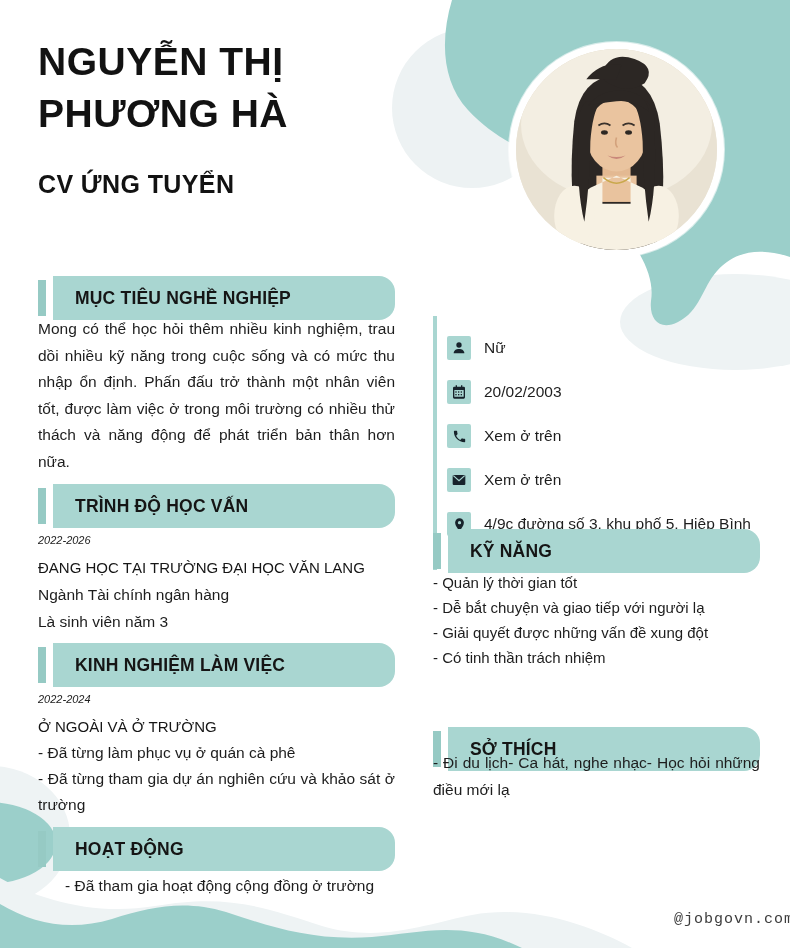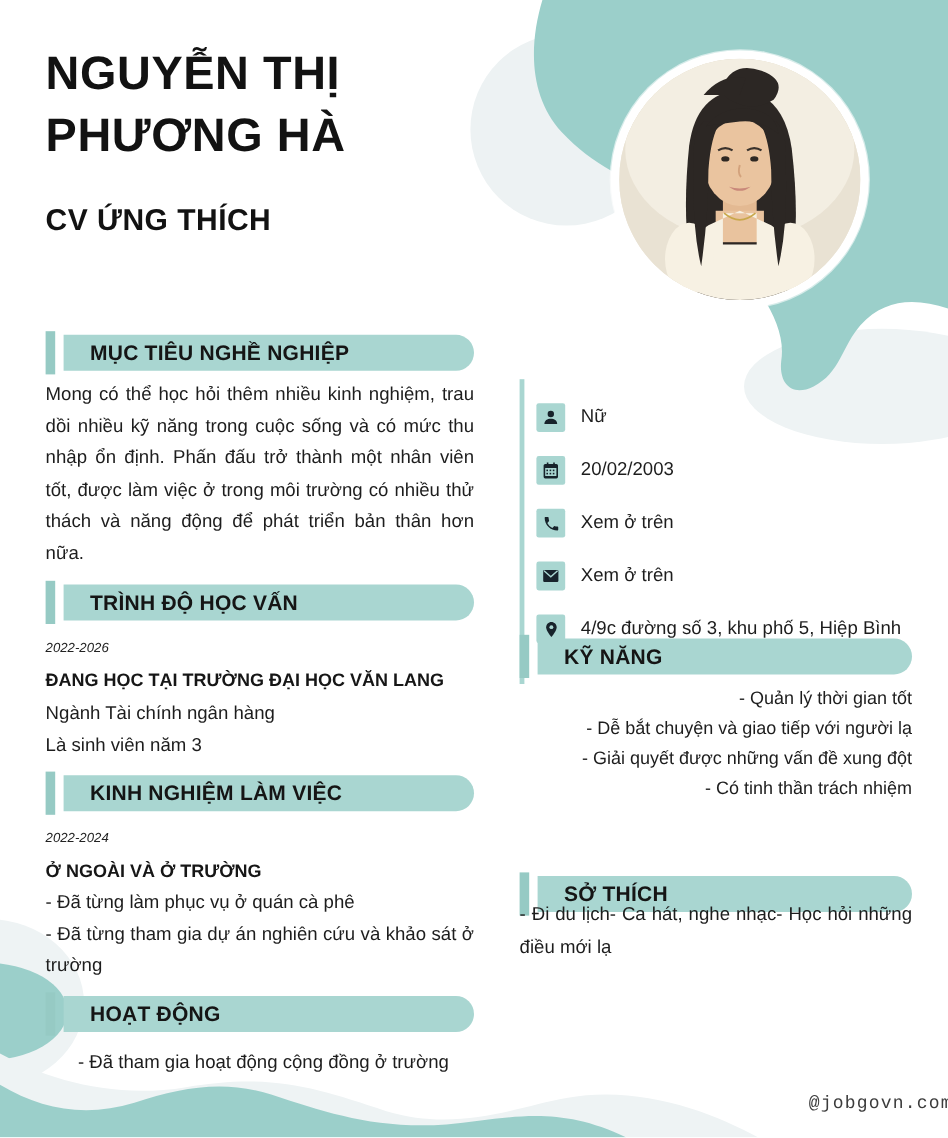--- a/index.html
+++ b/index.html
@@ -12,29 +12,29 @@
   .subtitle{position:absolute;left:38px;top:170px;font-size:25px;font-weight:800;color:#121212;letter-spacing:.4px;}
 
   
   .photo-ring{position:absolute;left:509px;top:42px;width:201px;height:201px;border-radius:50%;
     border:7px solid #ffffff;overflow:hidden;background:#ece5d7;box-shadow:0 0 0 1px rgba(255,255,255,.6);}
   .photo-ring svg{display:block;}
 
   
   .sec-header{position:absolute;display:flex;align-items:center;}
   .sec-header .accent{width:8px;height:36px;background:#96cac4;margin-right:7px;flex:0 0 8px;}
-  .sec-header .bar{flex:1;height:30px;background:#a9d6d1;border-radius:0 16px 16px 0;
+  .sec-header .bar{flex:1;height:44px;background:#a9d6d1;border-radius:0 16px 16px 0;
     display:flex;align-items:center;padding-left:22px;font-weight:700;font-size:17.5px;color:#151515;letter-spacing:.2px;}
   .w-left{left:38px;width:357px;}
   .w-right{left:433px;width:327px;}
 
   .body-text{position:absolute;font-size:15.5px;color:#1d1d1d;line-height:26.5px;}
   .just{text-align:justify;}
   .period{font-style:italic;font-weight:500;font-size:11px;color:#222;}
-  .bold-line{font-weight:700;font-size:15px;color:#161616;}
+  .bold-line{font-weight:400;font-size:15px;color:#161616;}
   .line{line-height:27px;}
 
   
   .info{position:absolute;left:433px;top:316px;width:327px;border-left:4px solid #a9d6d1;padding-left:10px;box-sizing:border-box;}
   .info-row{display:flex;align-items:flex-start;gap:13px;margin-bottom:10px;margin-top:20px;}
   .info-icon{width:24px;height:24px;background:#a9d6d1;border-radius:2px;flex:0 0 24px;
     display:flex;align-items:center;justify-content:center;}
   .info-icon svg{display:block;}
   .info-text{font-size:15.5px;color:#1d1d1d;line-height:24px;}
 
@@ -76,21 +76,21 @@
       C 35 925 72 931 112 919
       C 152 906 186 900 226 912
       C 272 927 312 941 372 937
       C 422 933 462 919 522 948 Z"></path>
   </svg>
 
   <div class="name">
     <div>NGUYỄN THỊ</div>
     <div>PHƯƠNG HÀ</div>
   </div>
-  <div class="subtitle">CV ỨNG THÍCH</div>
+  <div class="subtitle">CV ỨNG TUYỂN</div>
 
   <div class="photo-ring">
     <svg width="201" height="201" viewBox="0 0 200 200" xmlns="http://www.w3.org/2000/svg">
       <rect width="200" height="200" fill="#e9e2d3"></rect>
       <ellipse cx="100" cy="75" rx="95" ry="75" fill="#f3eee2"></ellipse>
 
       <path fill="#2c2724" d="M 58 72 Q 50 150 66 200 L 138 200 Q 152 150 143 74 Q 136 28 100 26 Q 64 28 58 72 Z"></path>
 
       <path fill="#2c2724" d="M 86 22 Q 95 2 118 10 Q 140 18 128 34 Q 112 44 96 36 Q 84 32 86 22 Z"></path>
       <path fill="#2c2724" d="M 70 30 Q 85 12 105 16 L 100 30 Z"></path>
@@ -206,21 +206,21 @@
           </svg>
       </span>
       <span class="info-text">4/9c đường số 3, khu phố 5, Hiệp Bình Phước, Thủ Đức, TP HCM</span>
     </div>
   </div>
 
   <div class="sec-header w-right" style="top:529px;">
     <span class="accent"></span>
     <span class="bar">KỸ NĂNG</span>
   </div>
-  <div class="body-text w-right" style="top:570px;font-size:15px;line-height:25px;text-align:right;">
+  <div class="body-text w-right" style="top:570px;font-size:15px;line-height:25px;">
     <div>- Quản lý thời gian tốt</div>
     <div>- Dễ bắt chuyện và giao tiếp với người lạ</div>
     <div>- Giải quyết được những vấn đề xung đột</div>
     <div>- Có tinh thần trách nhiệm</div>
   </div>
 
   <div class="sec-header w-right" style="top:727px;text-align:center;">
     <span class="accent"></span>
     <span class="bar">SỞ THÍCH</span>
   </div>

